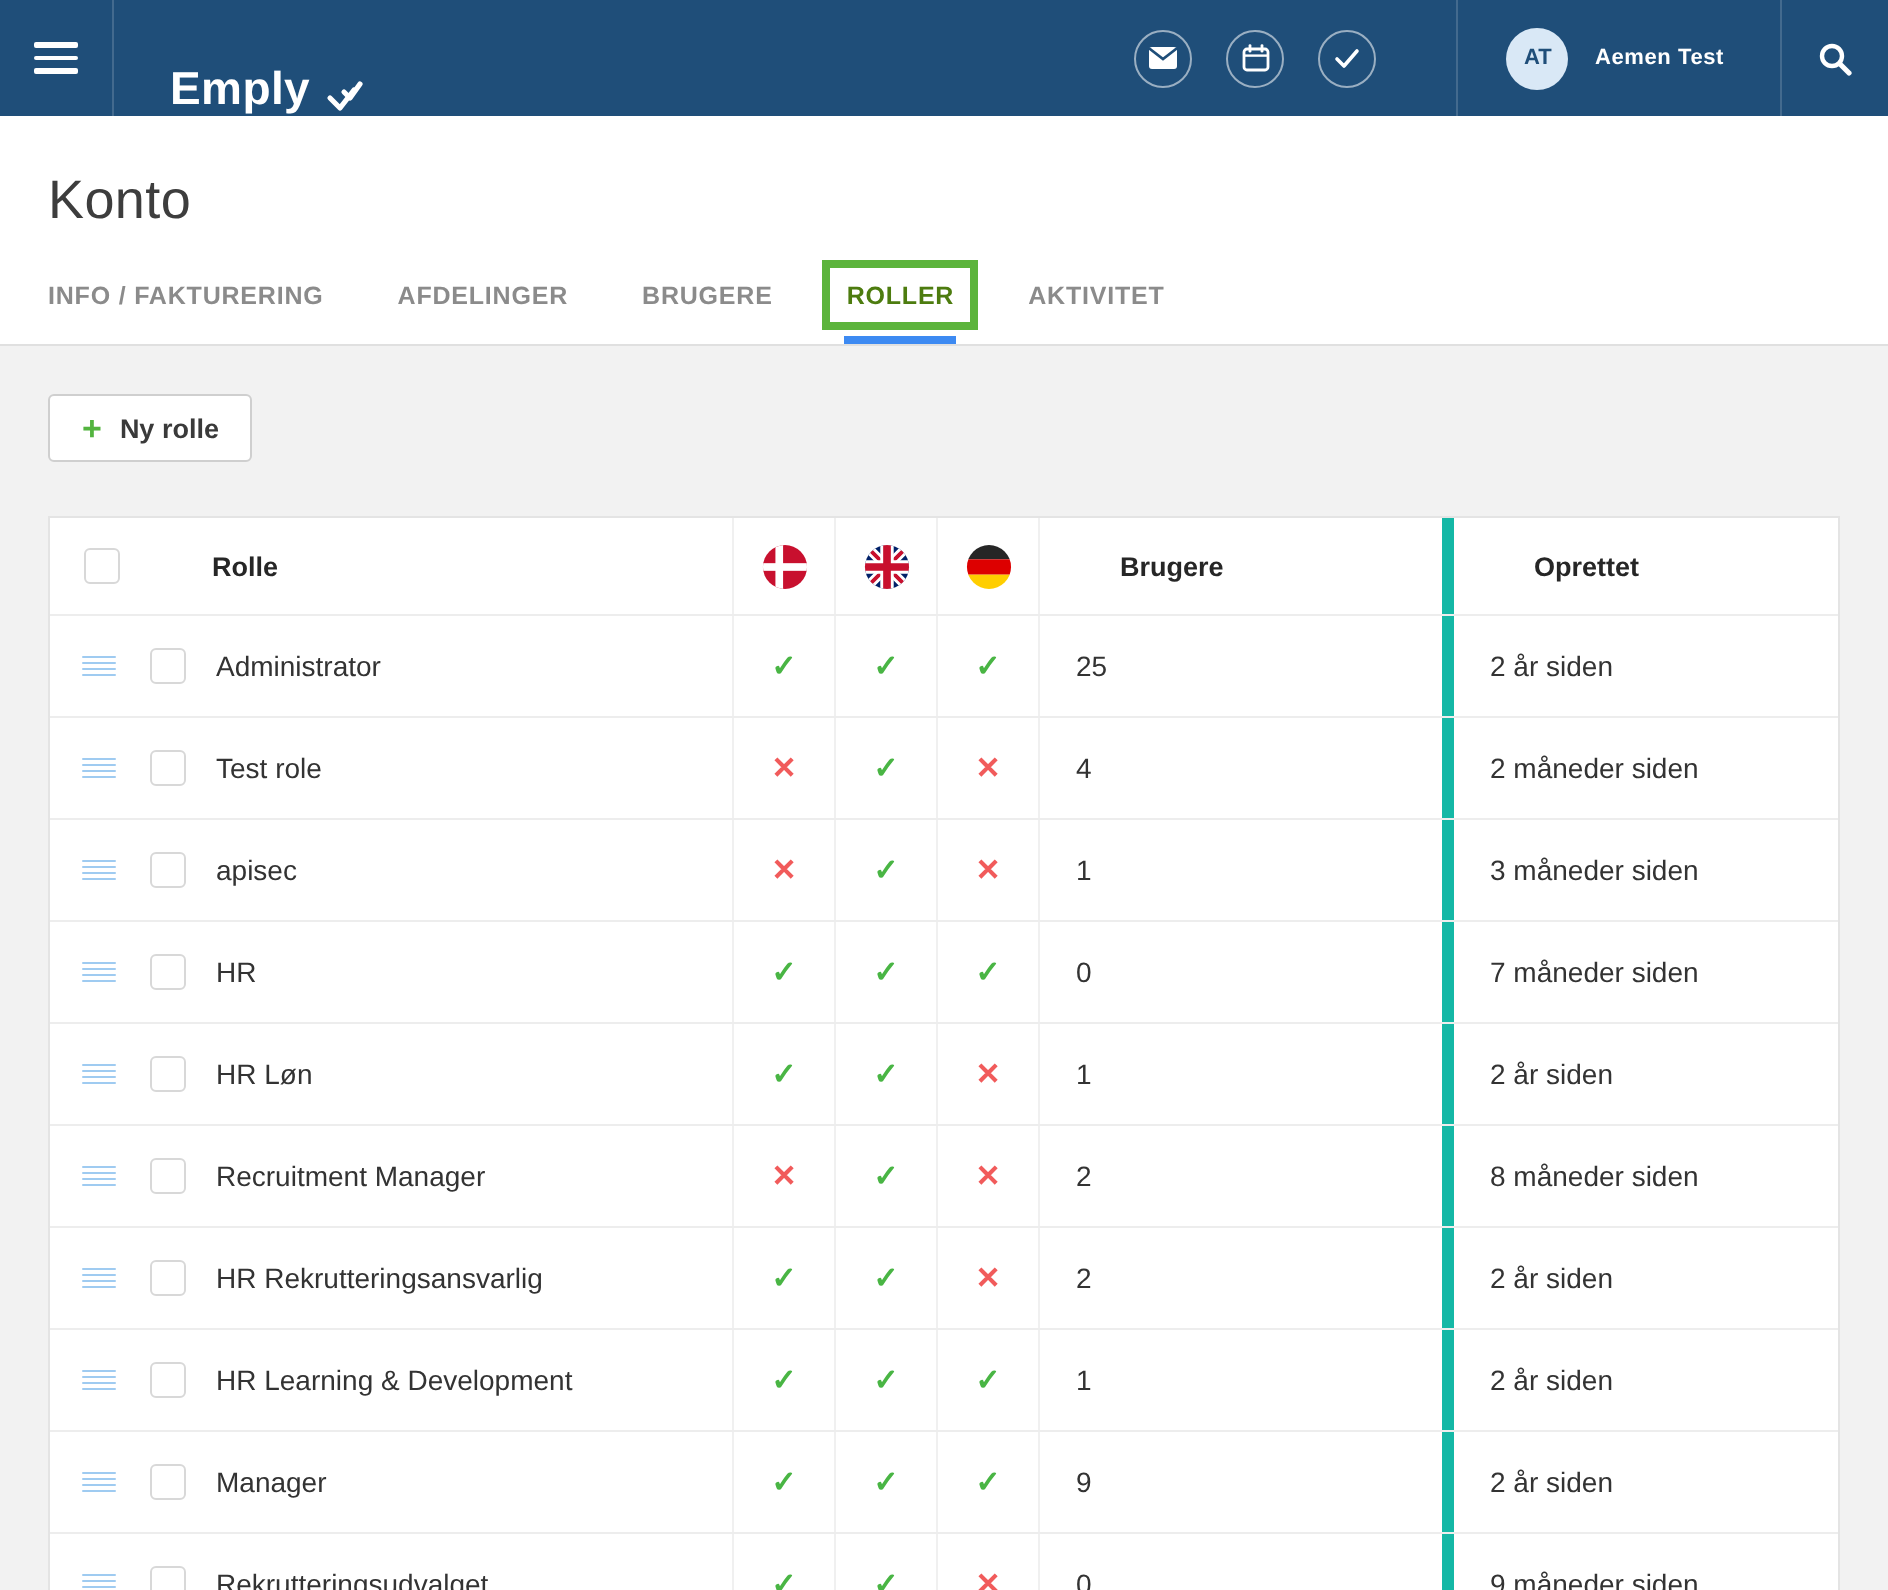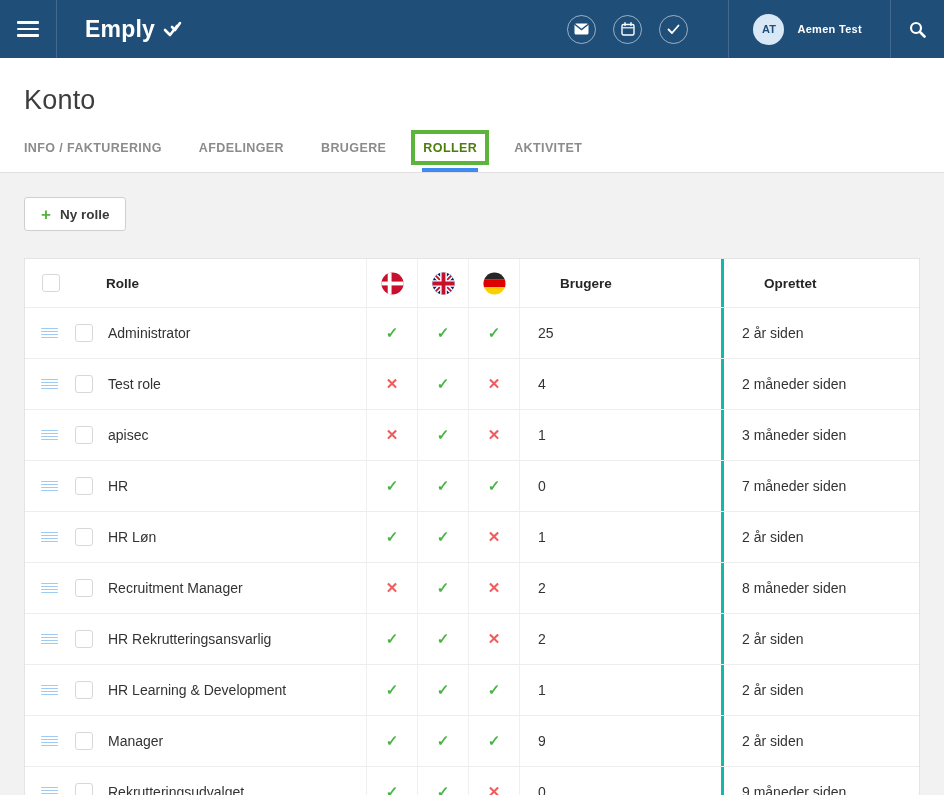--- a/index.html
+++ b/index.html
@@ -16,21 +16,21 @@
     height:58px; background:#1f4e79; display:flex; align-items:stretch;
     color:#fff;
   }
   .hamburger {
     width:57px; display:flex; flex-direction:column; justify-content:center;
     align-items:center; gap:4px; border-right:1px solid rgba(255,255,255,.16);
     cursor:pointer;
   }
   .hamburger span { width:22px; height:2.5px; background:#fff; border-radius:1px; }
   .brand {
-    display:flex; align-items:center; gap:7px; margin-left:28px; cursor:pointer;
+    display:flex; align-items:flex-end; gap:7px; margin-left:28px; cursor:pointer;
   }
   .brand-text { font-size:23px; font-weight:700; letter-spacing:.2px; }
   .topbar-spacer { flex:1; }
   .topbar-icons { display:flex; align-items:center; gap:17px; margin-right:40px; }
   .icon-circle {
     width:29px; height:29px; border:1px solid rgba(255,255,255,.55);
     border-radius:50%; display:flex; align-items:center; justify-content:center;
     cursor:pointer;
   }
   .user-section {
@@ -82,21 +82,21 @@
   
   .roles-table {
     margin-top:27px; background:#fff; border:1px solid #e4e4e4; width:896px;
   }
   .t-row { display:flex; align-items:stretch; height:51px; border-top:1px solid #ededed; }
   .t-header { height:48px; border-top:none; }
   .cell { display:flex; align-items:center; }
   .col-role { width:341px; padding-left:16px; }
   .col-flag { width:51px; justify-content:center; border-left:1px solid #f0f0f0; }
   .col-users { width:202px; padding-left:18px; border-left:1px solid #f0f0f0; }
-  .col-created { flex:1; padding-left:18px; border-left:3px solid #14b8a6; }
+  .col-created { flex:1; padding-left:18px; border-left:6px solid #14b8a6; }
 
   .t-header .col-role { padding-left:17px; }
   .header-label { font-size:13.5px; font-weight:700; color:#262626;padding-left:22px; }
   .t-header .header-label.role-label { margin-left:24px; }
 
   .checkbox {
     width:18px; height:18px; border:1px solid #d8d8d8; border-radius:3px;
     background:#fff; flex:0 0 auto; cursor:pointer;
   }
   .drag-handle {

